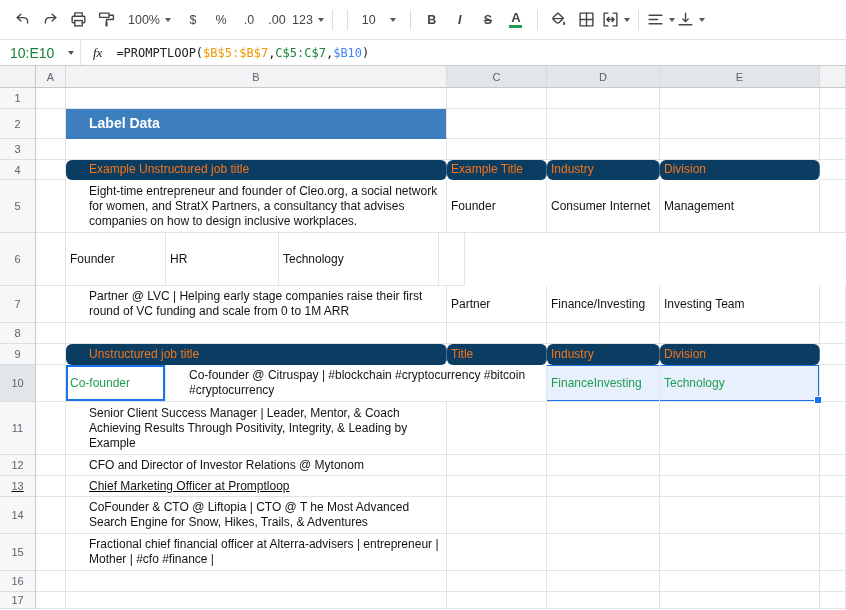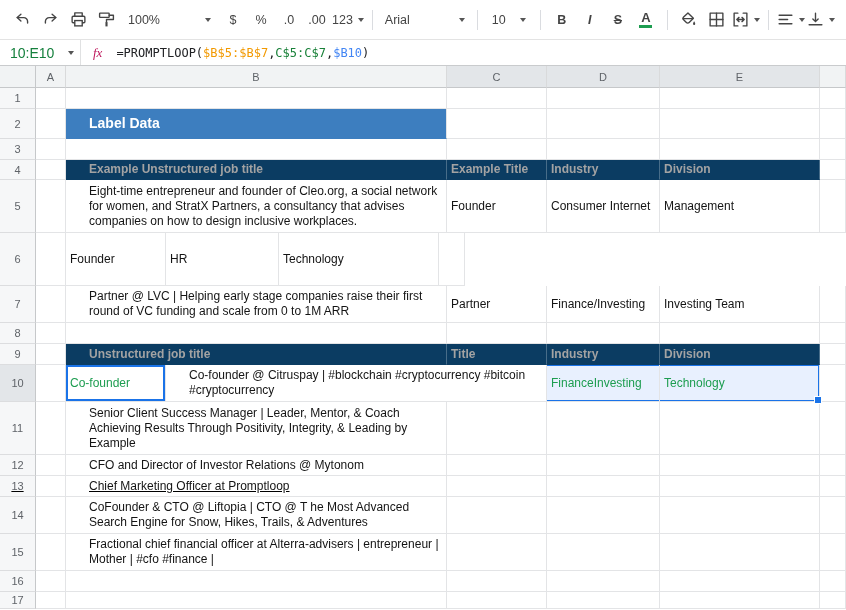--- a/index.html
+++ b/index.html
@@ -9,53 +9,53 @@
   
   .toolbar { height: 40px; display: flex; align-items: center; padding-left: 8px; border-bottom: 1px solid #e3e3e3; white-space: nowrap; }
   .tbtn { border: none; background: none; height: 26px; min-width: 26px; display: inline-flex; align-items: center; justify-content: center; color: #444; font-size: 13px; font-family: inherit; margin: 0 1px; border-radius: 4px; cursor: pointer; flex: 0 0 auto; }
   .tbtn .lbl { font-size: 12.5px; color: #444; }
   .ic { width: 17px; height: 17px; }
   .st { fill: none; stroke: #454545; stroke-width: 1.3; stroke-linecap: round; stroke-linejoin: round; }
   .fil { fill: #454545; }
   .stf { fill: #fff; stroke: #454545; stroke-width: 1.3; }
   .caret { width: 0; height: 0; border-left: 3.5px solid transparent; border-right: 3.5px solid transparent; border-top: 4px solid #555; display: inline-block; margin-left: 5px; }
   .tdiv { width: 1px; height: 20px; background: #dadce0; margin: 0 7px; flex: 0 0 auto; }
-  .tb-zoom { margin: 14px 8px; gap: 40px; }
+  .tb-zoom { margin: 14px 8px; }
   .tb-font { min-width: 88px; justify-content: space-between; padding: 0 4px; }
   .tb-size { min-width: 46px; justify-content: space-between; padding: 0 6px; }
   .b-bold .lbl { font-weight: 800; }
   .b-italic .lbl { font-style: italic; font-weight: 600; }
   .b-strike .lbl { text-decoration: line-through; font-weight: 600; }
   .tc { display: flex; flex-direction: column; align-items: center; line-height: 13px; }
   .tc .lbl { font-weight: 700; font-size: 13px; }
   .color-bar { width: 13px; height: 3px; background: var(--swatch, #1d9d50); margin-top: 1px; }
 
   
   .formula-bar { height: 26px; display: flex; align-items: center; border-bottom: 1px solid #c9cbcd; }
   .name-box { width: 80px; height: 100%; display: flex; align-items: center; padding: 0 6px 0 10px; cursor: pointer; }
   .name-box .val { font-size: 14px; color: #15803d; flex: 1; }
   .fdiv { width: 1px; height: 100%; background: #e0e1e2; }
-  .fx { font-style: italic; color: #be185d; font-size: 13px; margin: 0 14px 0 12px; font-family: "Liberation Serif", serif; }
+  .fx { font-style: italic; color: #0f172a; font-size: 13px; margin: 0 14px 0 12px; font-family: "Liberation Serif", serif; }
   .formula-input { flex: 1; font-family: "DejaVu Sans Mono", monospace; font-size: 12px; color: #202124; cursor: text; }
   .ref1 { color: var(--ref1); } .ref2 { color: var(--ref2); } .ref3 { color: var(--ref3); }
 
   
   .sheet { width: 846px; }
   .col-head-row { display: flex; height: 22px; }
   .corner { flex: 0 0 36px; background: #f1f3f4; border-right: 1px solid #c6c8ca; border-bottom: 1px solid #c6c8ca; }
   .col-head { display: flex; align-items: center; justify-content: center; background: #f1f3f4; font-size: 11px; color: #5f6368; border-right: 1px solid #d9dadb; border-bottom: 1px solid #c6c8ca; flex: 0 0 auto; cursor: pointer; }
   .col-head.hl { background: #e3e6e9; }
   .sheet-row { display: flex; }
   .row-head { flex: 0 0 36px; background: #f6f7f8; border-right: 1px solid #c6c8ca; border-bottom: 1px solid #dcdddf; display: flex; align-items: center; justify-content: center; font-size: 11px; color: #5f6368; cursor: pointer; }
   .row-head.hl { background: #e3e6e9; }
   .cell { flex: 0 0 auto; display: flex; align-items: center; padding: 1px 4px; font-size: 12px; line-height: 15px; color: #141414; border-right: 1px solid #e3e4e6; border-bottom: 1px solid #e3e4e6; white-space: nowrap; overflow: hidden; cursor: cell; }
   .col-A { width: 30px; } .col-B { width: 381px; } .col-C { width: 100px; } .col-D { width: 113px; } .col-E { width: 160px; } .col-F { width: 26px; }
   .cell.col-B { padding-left: 23px; }
   .cell.wrap { white-space: normal; }
-  .cell.thead { background: var(--thead-bg); color: #a3a3a3; font-weight: bold; border-right-color: rgba(255,255,255,.25); border-bottom-color: var(--thead-bg); }
+  .cell.thead { background: var(--thead-bg); color: #f97316; font-weight: normal; border-right-color: rgba(255,255,255,.25); border-bottom-color: var(--thead-bg); border-radius: 6px; }
   .cell.banner { background: var(--banner-bg); color: #fff; font-weight: bold; font-size: 14px; border-bottom-color: var(--banner-bg); }
   .cell.green { color: var(--green); }
   .cell.active { box-shadow: inset 0 0 0 2px var(--sel-border); }
   .cell.sel { background: var(--sel-fill); box-shadow: inset 0 1px 0 var(--sel-border), inset 0 -1px 0 var(--sel-border); }
   .cell.sel-last { box-shadow: inset 0 1px 0 var(--sel-border), inset 0 -1px 0 var(--sel-border), inset -1px 0 0 var(--sel-border); overflow: visible; position: relative; }
   .cell.sel-last::after { content: ""; position: absolute; right: -3px; bottom: -3px; width: 6px; height: 6px; background: var(--sel-border); border: 1px solid #fff; z-index: 3; }
 </style>
 </head>
 <body>
 
@@ -102,24 +102,20 @@
       <span class="lbl">.0</span>
     </button>
     <button class="tbtn">
       <span class="lbl">.00</span>
     </button>
     <button class="tbtn">
       <span class="lbl">123</span>
       <span class="caret"></span>
     </button>
     <div class="tdiv"></div>
-    <button class="tbtn tb-font">
-      <span class="lbl">Arial</span>
-      <span class="caret"></span>
-    </button>
     <div class="tdiv"></div>
     <button class="tbtn tb-size">
       <span class="lbl">10</span>
       <span class="caret"></span>
     </button>
     <div class="tdiv"></div>
     <button class="tbtn b-bold">
       <span class="lbl">B</span>
     </button>
     <button class="tbtn b-italic">

